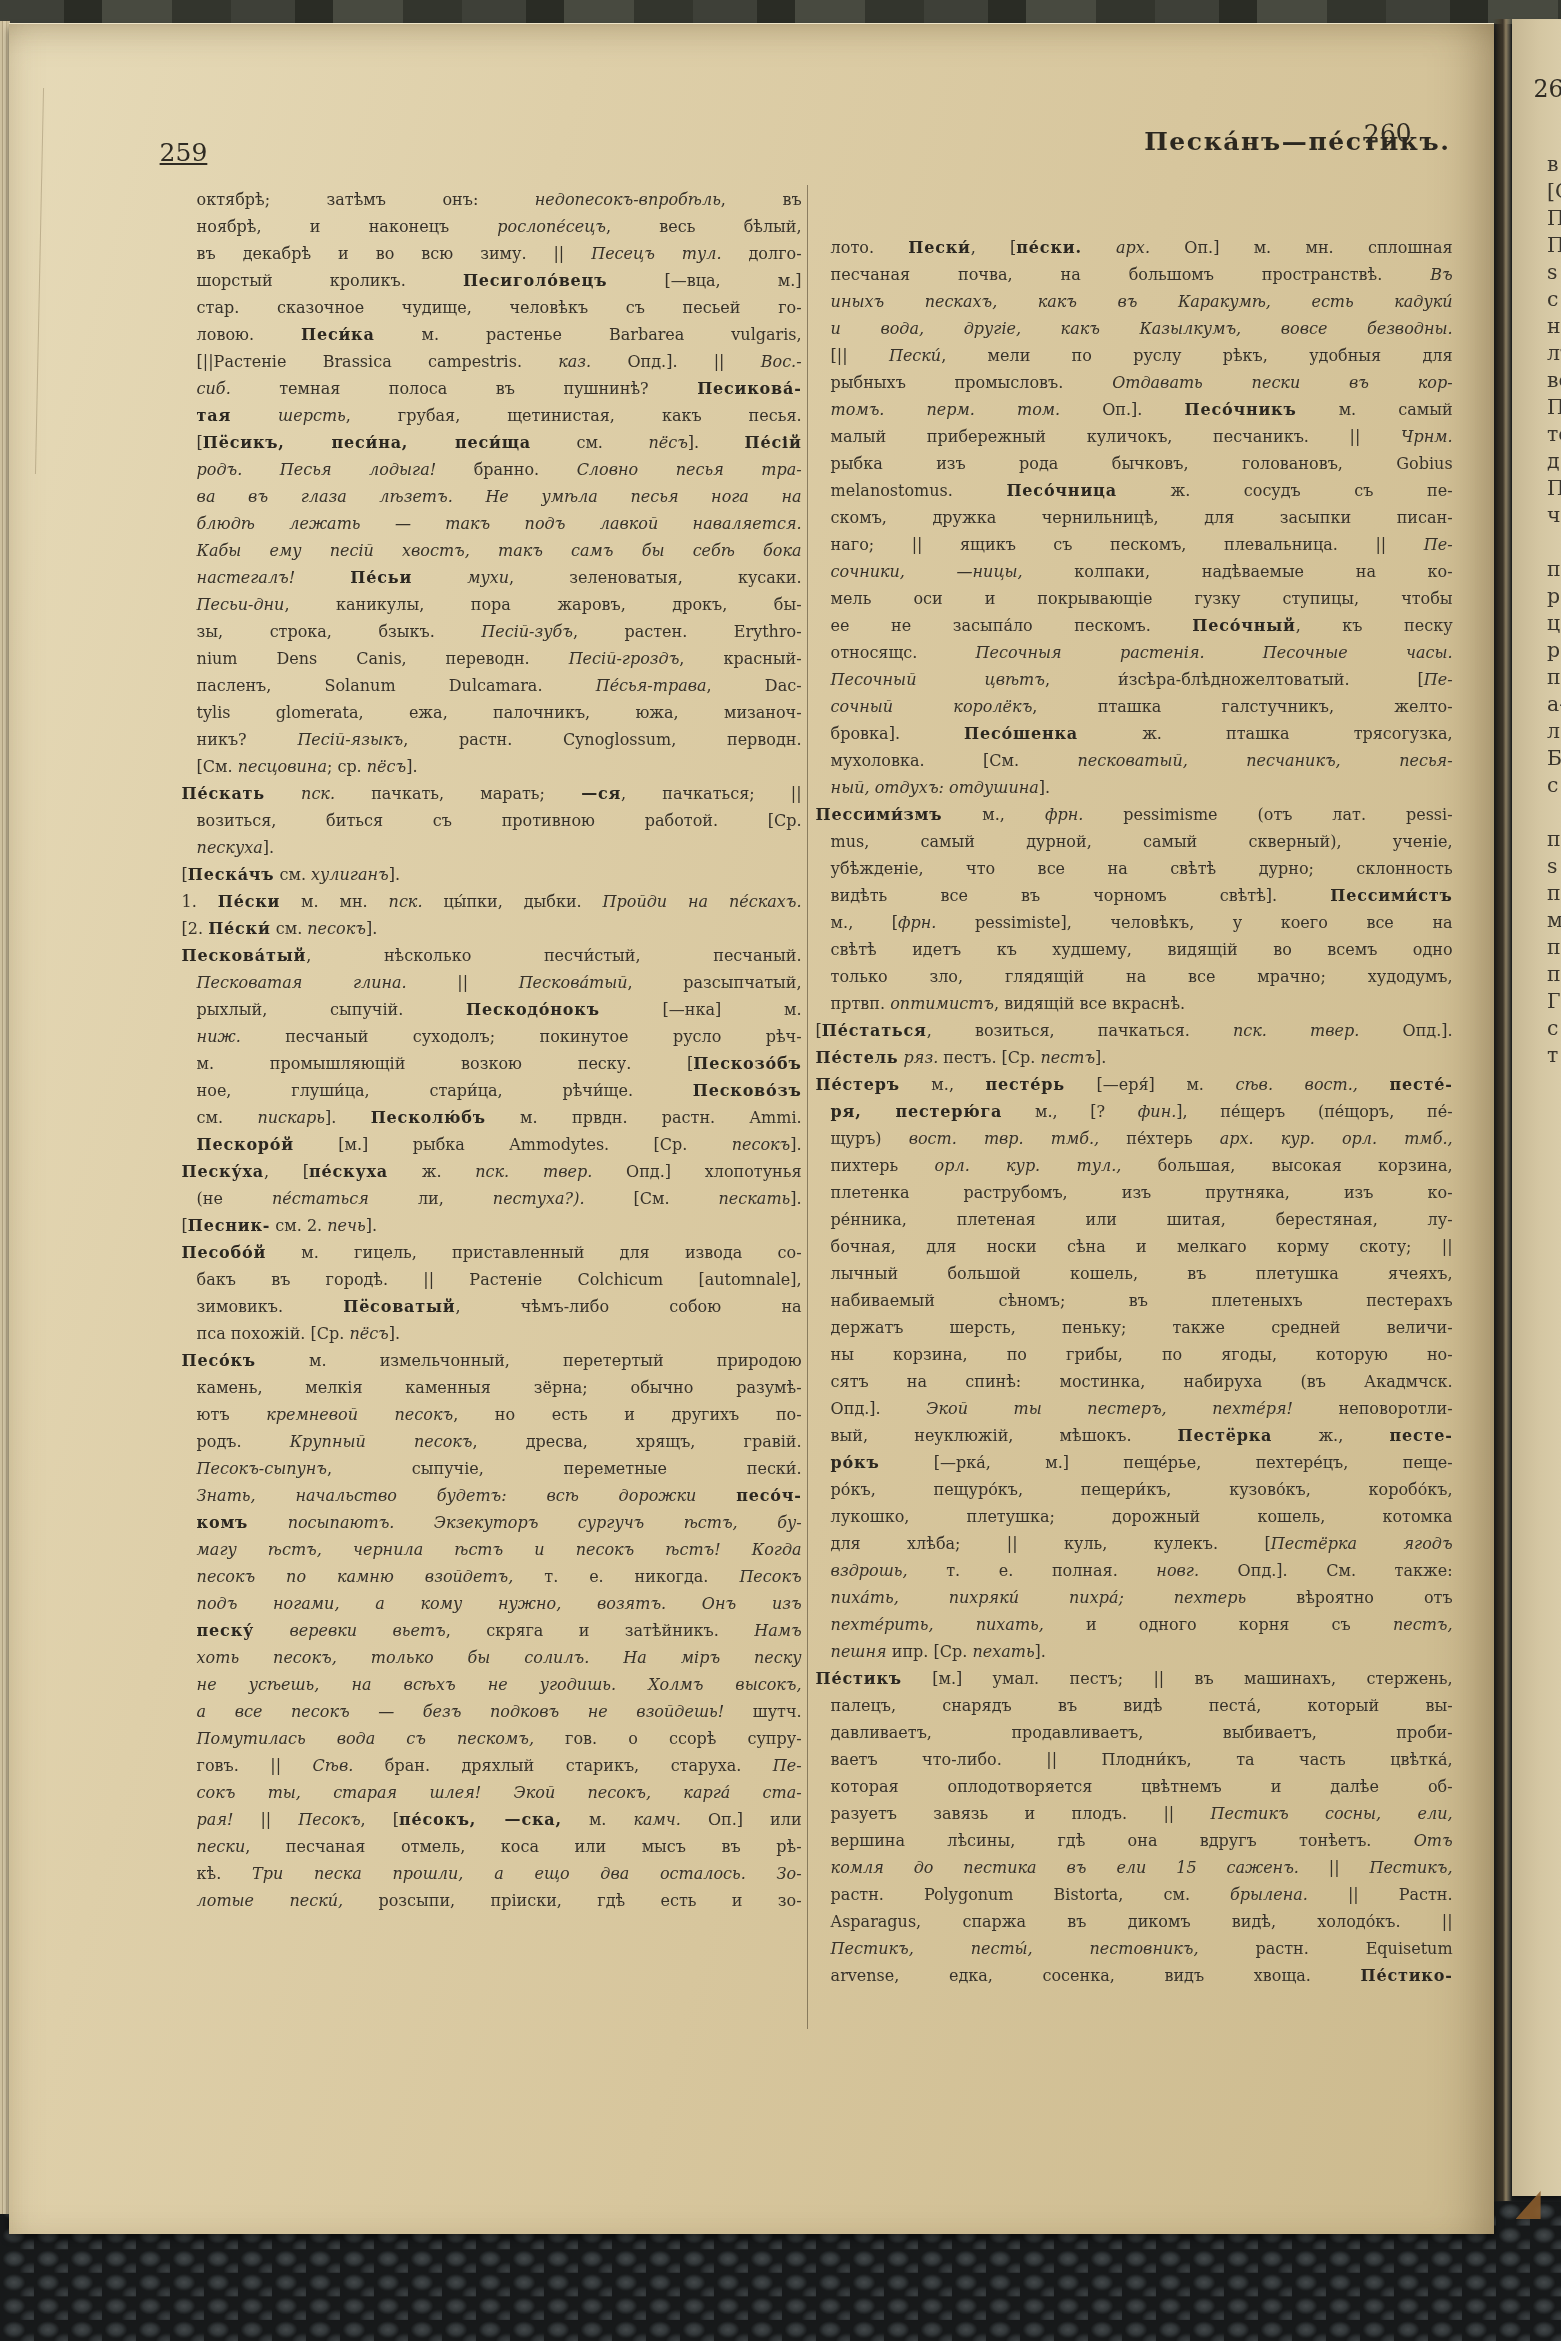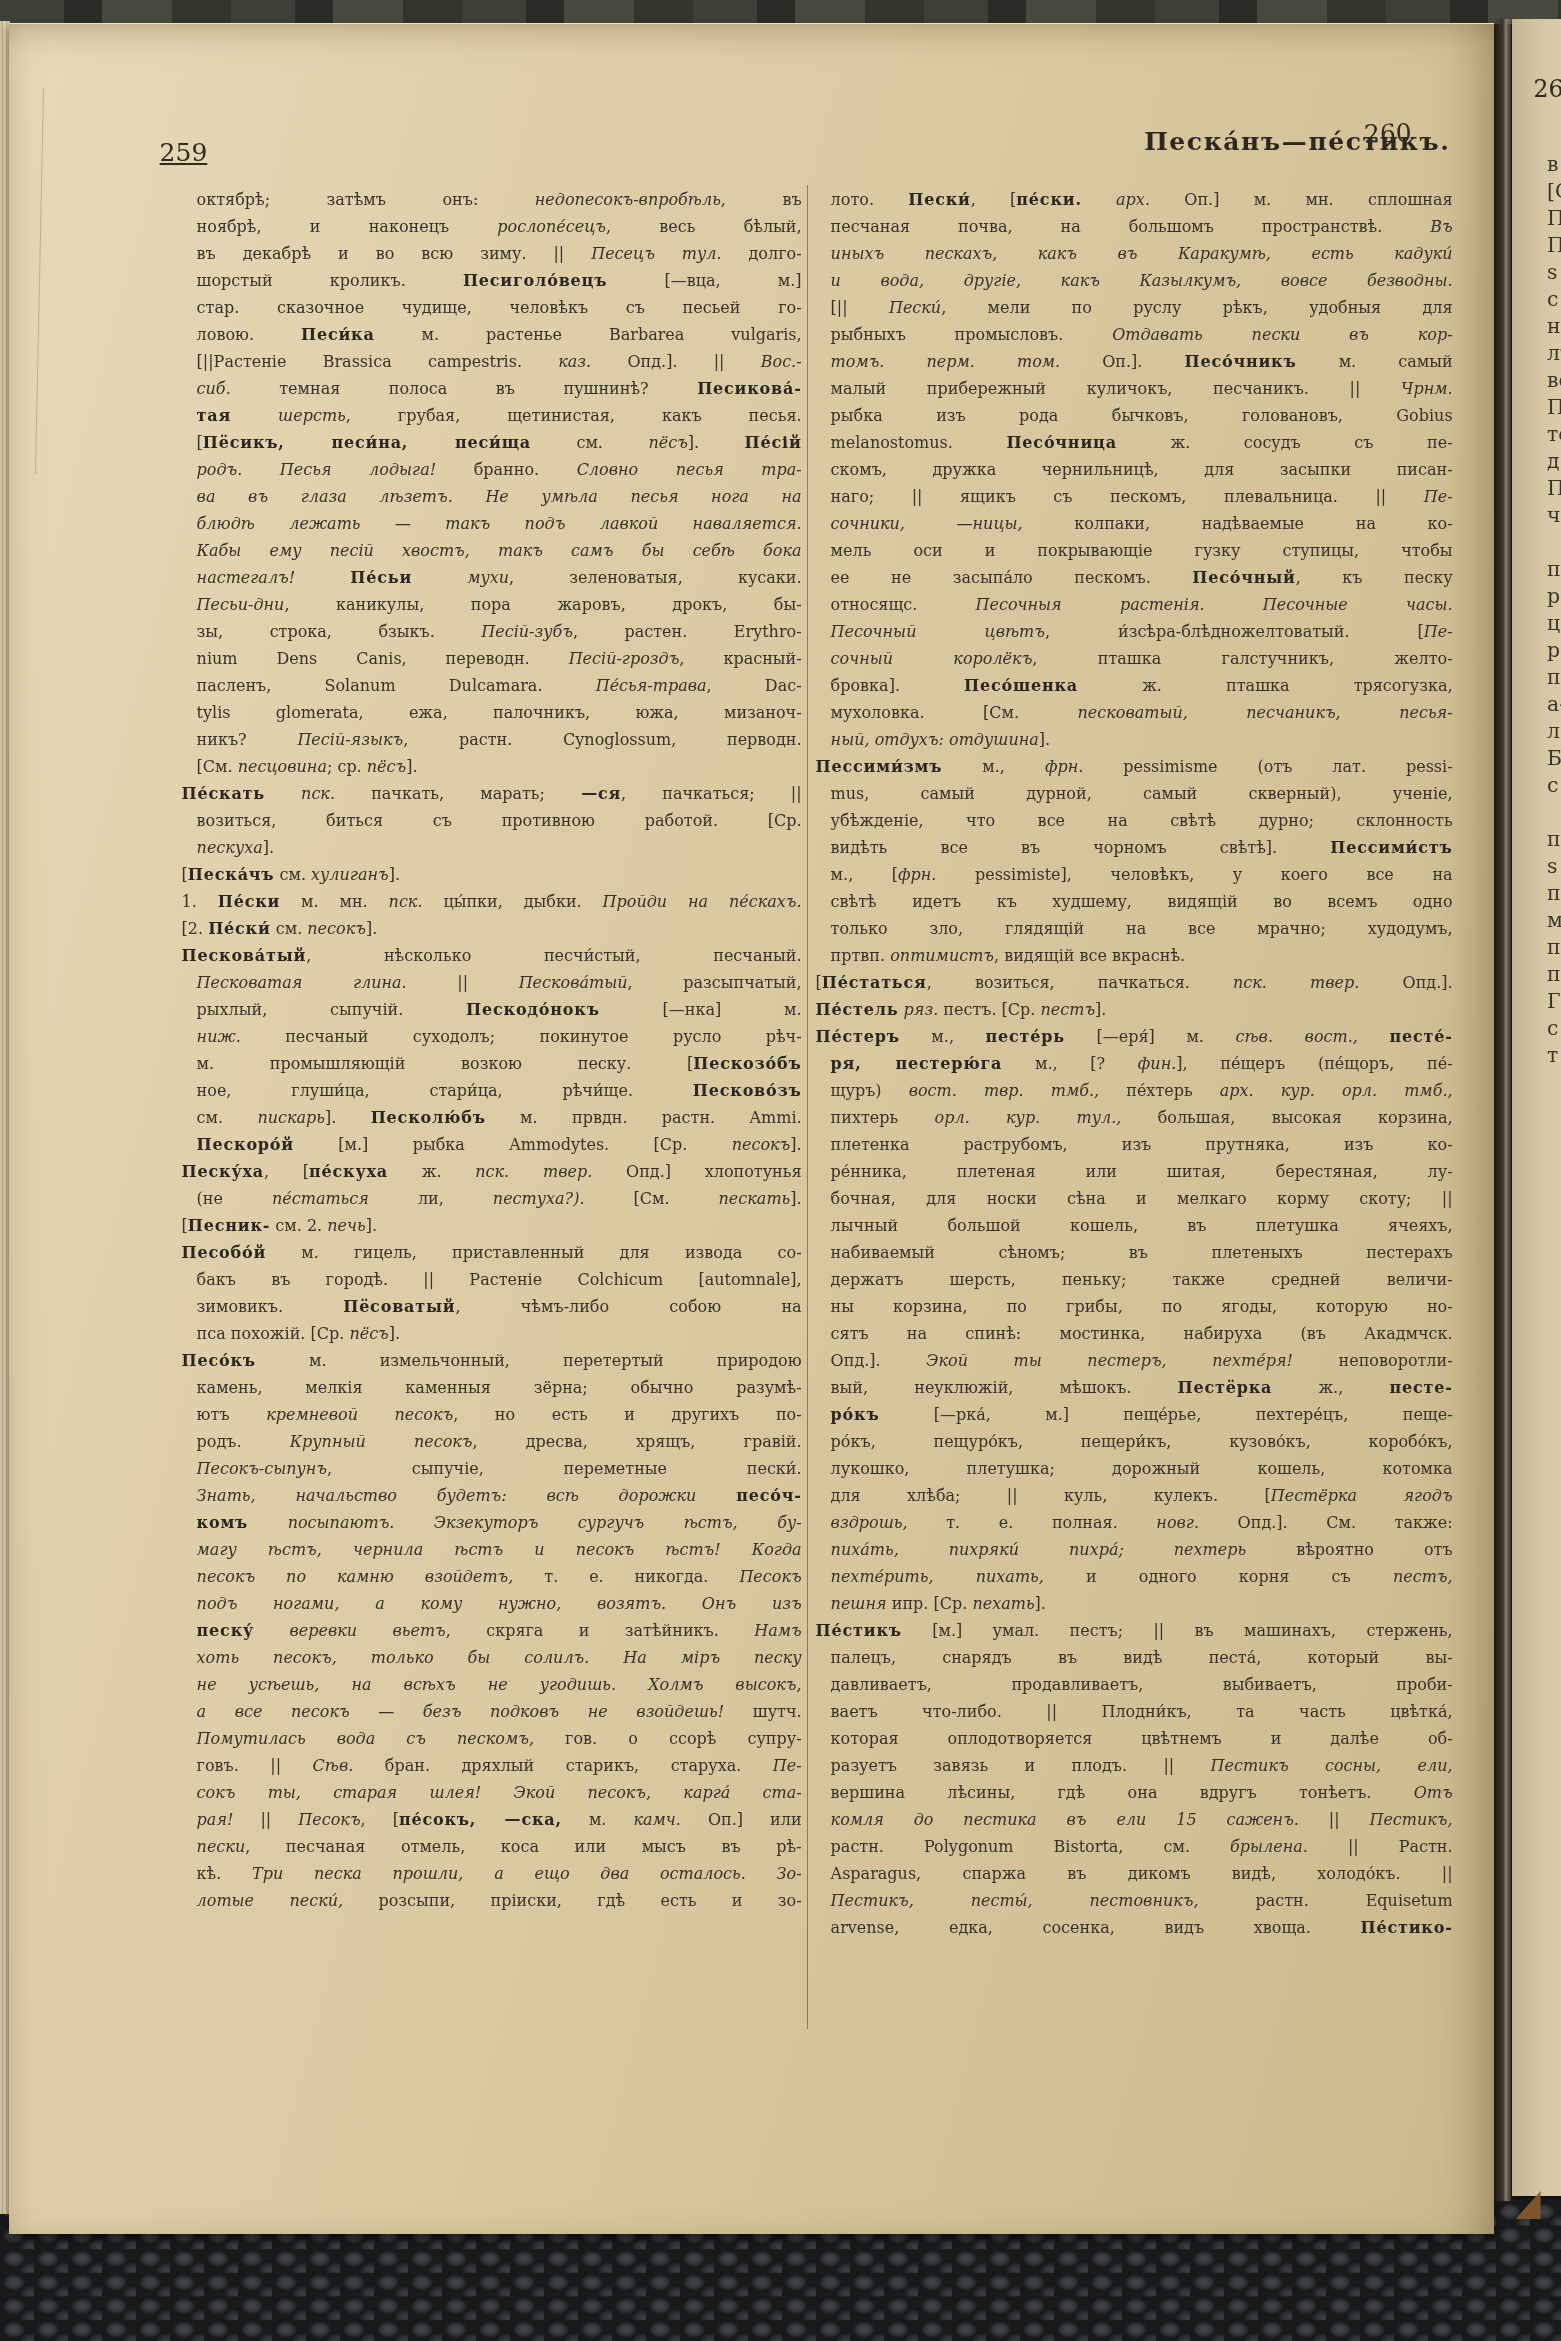--- a/index.html
+++ b/index.html
@@ -25,21 +25,21 @@
                inset 21.4px 0 38px -27px rgba(125,105,65,.35),
                0 5.4px 7.5px rgba(0,0,0,.55);
     border-top:1.1px solid #efe5c9;}
   .colnum{position:absolute;font-size:25px;color:#2f2b23;}
   .colnum.left{left:151px;top:114px;text-decoration:underline;}
   .colnum.right{left:1355px;top:95px;transform:rotate(-2deg);}
   .running-head{position:absolute;left:172px;top:103px;width:1270px;text-align:right;
     font-size:25px;font-weight:bold;letter-spacing:1.6px;color:#2c2820;}
   .col{position:absolute;top:162px;font-size:16px;line-height:27px;color:#37322a;}
   .col-left{left:173px;width:620px;}
-  .col-right{left:807px;width:637px;}
+  .col-right{left:807px;width:637px;margin-top:48px;}
   .tl{width:100%;text-align:justify;text-align-last:justify;min-height:27px;}
   .tl.ind{padding-left:15px;width:calc(100% - 15px);}
   .tl.end{text-align-last:left;}
   .tl b{font-weight:bold;letter-spacing:0.8px;color:#2b2720;}
   .tl i{font-style:italic;}
   .divider{position:absolute;left:798px;top:161px;width:1.1px;height:1844px;background:rgba(72,62,42,.55);}
   .crease{position:absolute;left:30px;top:64px;width:1.1px;height:386px;background:rgba(120,104,72,.35);transform:rotate(1.2deg);}
   
   .gutter{position:absolute;top:19.3px;right:49px;width:19.3px;height:2182px;
     background:linear-gradient(90deg,rgba(60,50,35,0) 0%,rgba(70,58,38,.55) 30%,#3c352a 52%,#8a7c60 68%,rgba(180,165,130,.35) 85%,rgba(180,165,130,0) 100%);}

